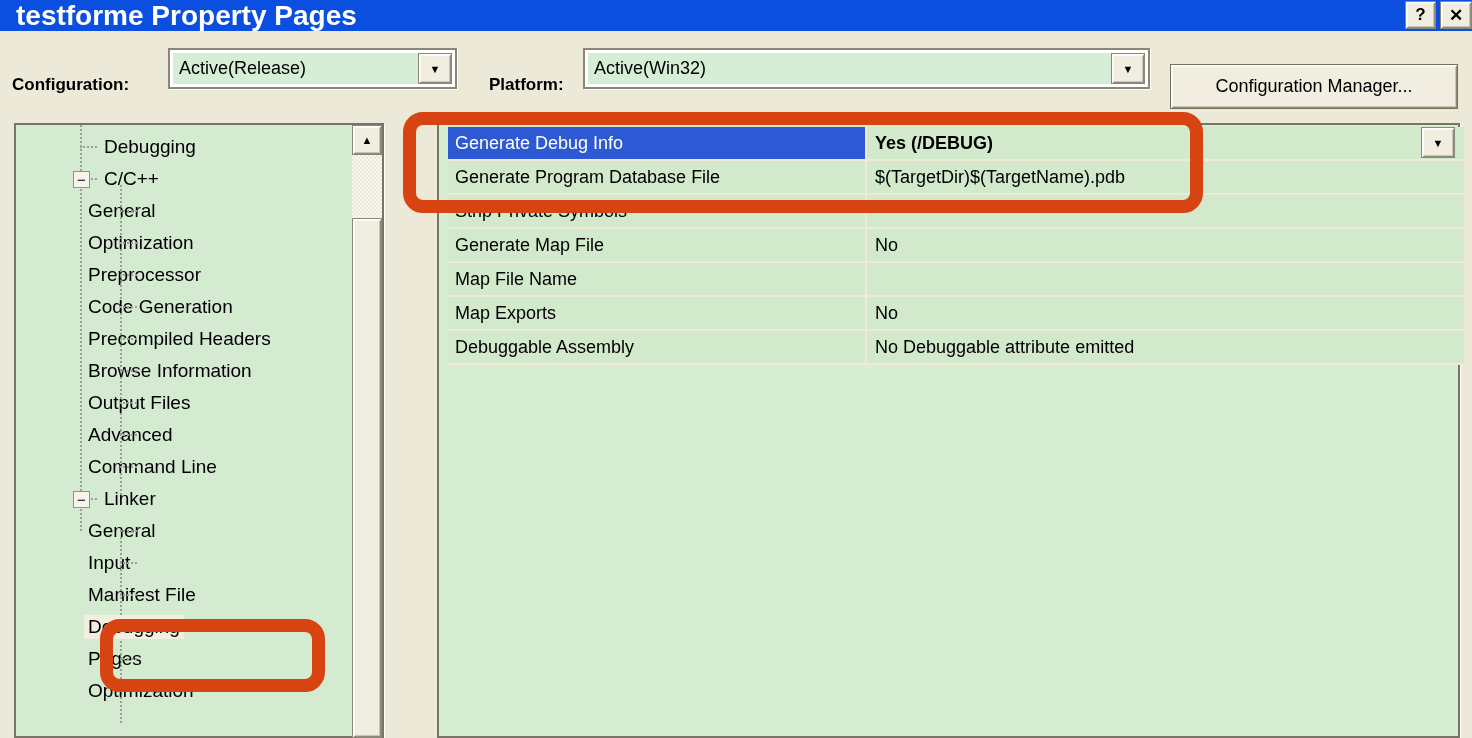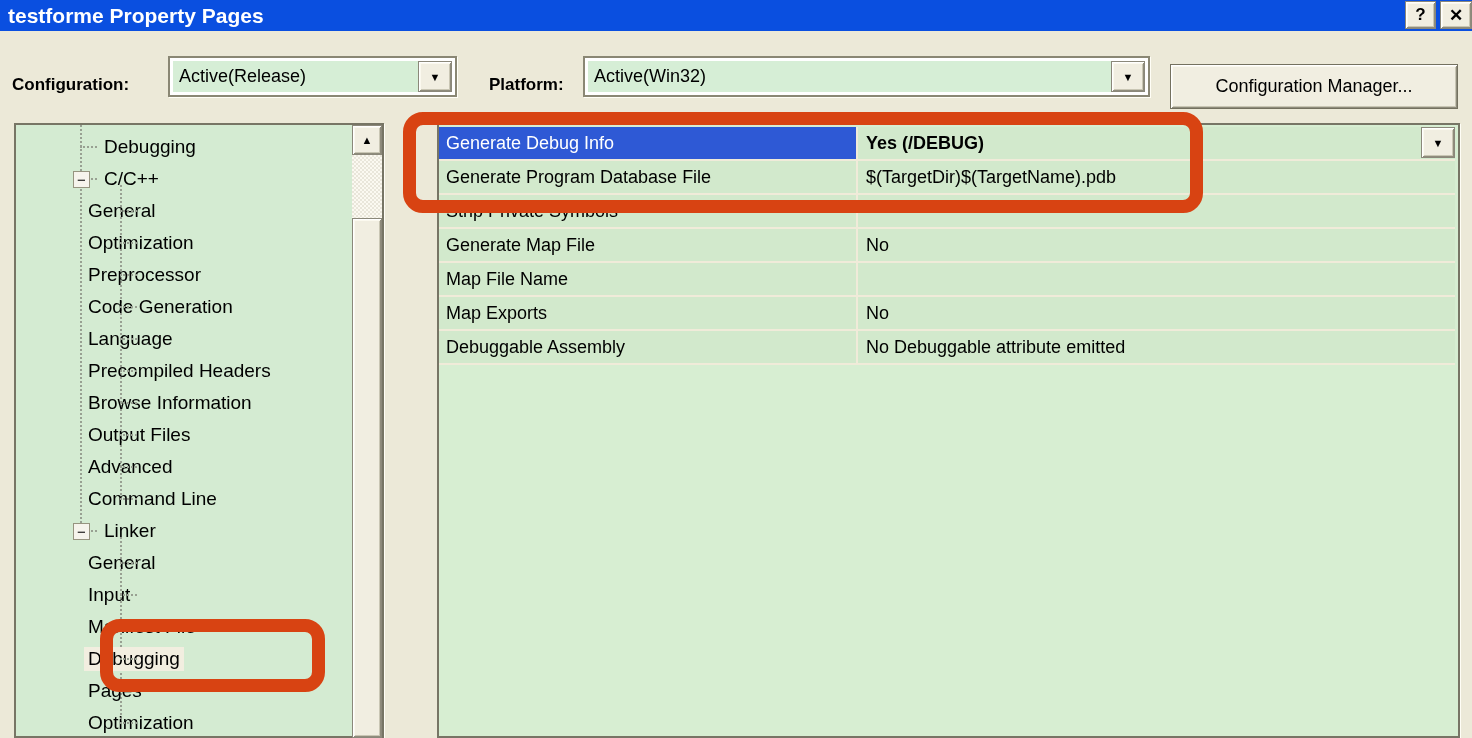--- a/index.html
+++ b/index.html
@@ -11,42 +11,42 @@
   }
   .abs{position:absolute;}
 
   
   .titlebar{
     left:0;top:0;width:1472px;height:31px;
     background:#0a4fe0;
     display:flex;align-items:center;
   }
   .title-text{
-    color:#ffffff;font-size:21px;font-weight:bold;
-    padding-left:8px;letter-spacing:0px;white-space:nowrap;
+    color:#ffffff;font-size:28px;font-weight:bold;
+    padding-left:16px;letter-spacing:0px;white-space:nowrap;
   }
   .tb-btn{
     position:absolute;top:1px;height:28px;
     background:#f1eee1;border:1px solid #8b887a;
     box-shadow:inset 1px 1px 0 #ffffff, inset -1px -1px 0 #8f8c7c,
                inset 2px 2px 0 #fbf9ef, inset -2px -2px 0 #c9c6b4;
     display:flex;align-items:center;justify-content:center;
     font-weight:bold;font-size:17px;color:#000;
     padding:0;cursor:default;font-family:"Liberation Sans", sans-serif;
   }
   #help-btn{left:1405px;width:31px;}
   #close-btn{left:1440px;width:32px;}
 
   
   .bar-label{
     top:64px;height:41px;display:flex;align-items:center;
     font-size:17px;color:#000;white-space:nowrap;font-weight:bold;
   }
   .combo{
-    top:56px;height:41px;background:#ffffff;
+    top:48px;height:41px;background:#ffffff;
     border:2px solid #8a8774;box-shadow:1px 1px 0 #fffef6;
     box-sizing:border-box;
   }
   .combo-field{
     position:absolute;left:3px;top:3px;bottom:3px;right:3px;
     background:#d6eed6;display:flex;align-items:center;
     font-size:18px;color:#000;padding-left:6px;overflow:hidden;white-space:nowrap;
   }
   .combo-arrow{
     position:absolute;top:3px;bottom:3px;right:3px;width:34px;
@@ -118,21 +118,21 @@
     box-shadow:inset 1px 1px 0 #ffffff, inset -1px -1px 0 #8f8c7c,
                inset 2px 2px 0 #fbf9ef, inset -2px -2px 0 #c9c6b4;
   }
 
   
   .grid-panel{
     left:437px;top:123px;width:1023px;height:615px;
     background:#d7eed2;border:2px solid #777565;box-sizing:border-box;
     box-shadow:1px 1px 0 #fffef6;
   }
-  .grid-rows{left:439px;top:127px;width:1016px;}
+  .grid-rows{left:448px;top:127px;width:1016px;}
   .grid-row{
     height:34px;display:flex;box-sizing:border-box;
     border-bottom:2px solid #f0ebd9;background:#d2e9cc;
     font-size:18px;color:#000;
   }
   .g-label{
     width:419px;box-sizing:border-box;border-right:2px solid #f0ebd9;
     display:flex;align-items:center;padding-left:7px;
     white-space:nowrap;overflow:hidden;
   }
@@ -210,23 +210,20 @@
     <div class="tree-row d2">
       <span class="tree-label">Optimization</span>
     </div>
     <div class="tree-row d2">
       <span class="tree-label">Preprocessor</span>
     </div>
     <div class="tree-row d2">
       <span class="tree-label">Code Generation</span>
     </div>
     <div class="tree-row d2">
-      <span class="tree-label">Language</span>
-    </div>
-    <div class="tree-row d2">
       <span class="tree-label">Precompiled Headers</span>
     </div>
     <div class="tree-row d2">
       <span class="tree-label">Browse Information</span>
     </div>
     <div class="tree-row d2">
       <span class="tree-label">Output Files</span>
     </div>
     <div class="tree-row d2">
       <span class="tree-label">Advanced</span>

